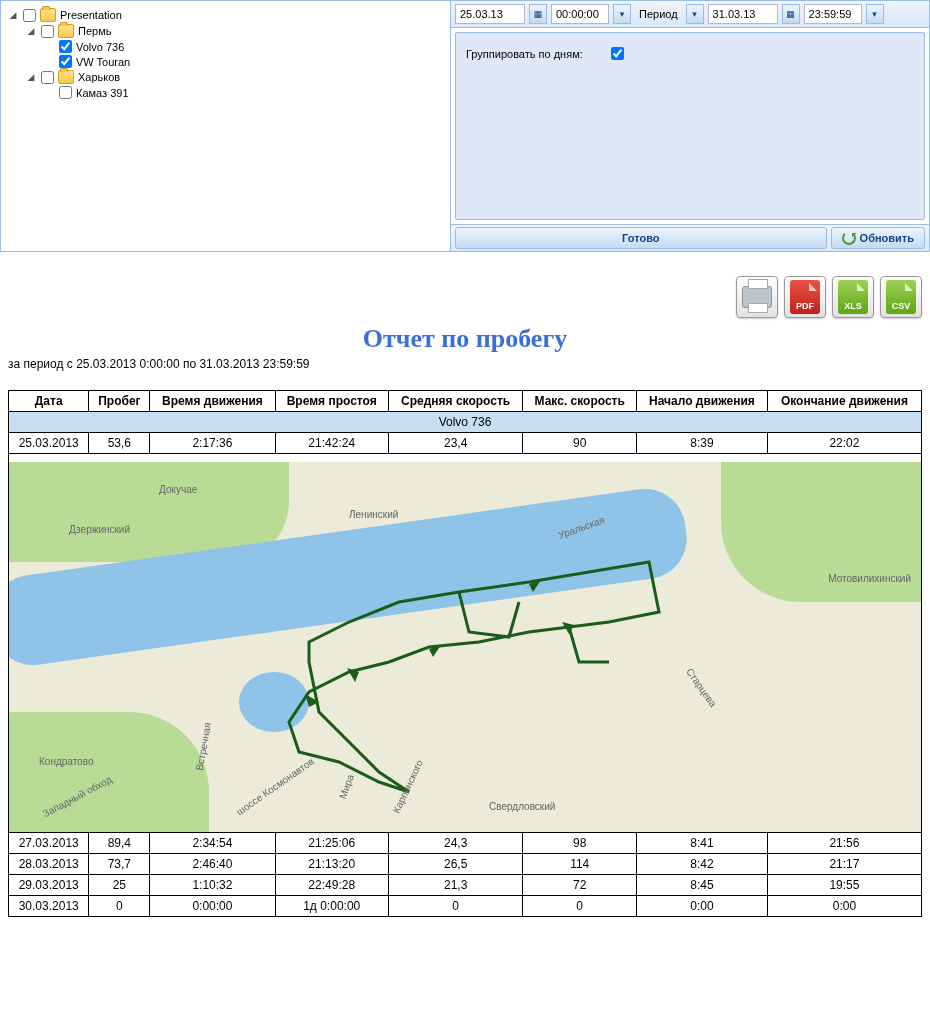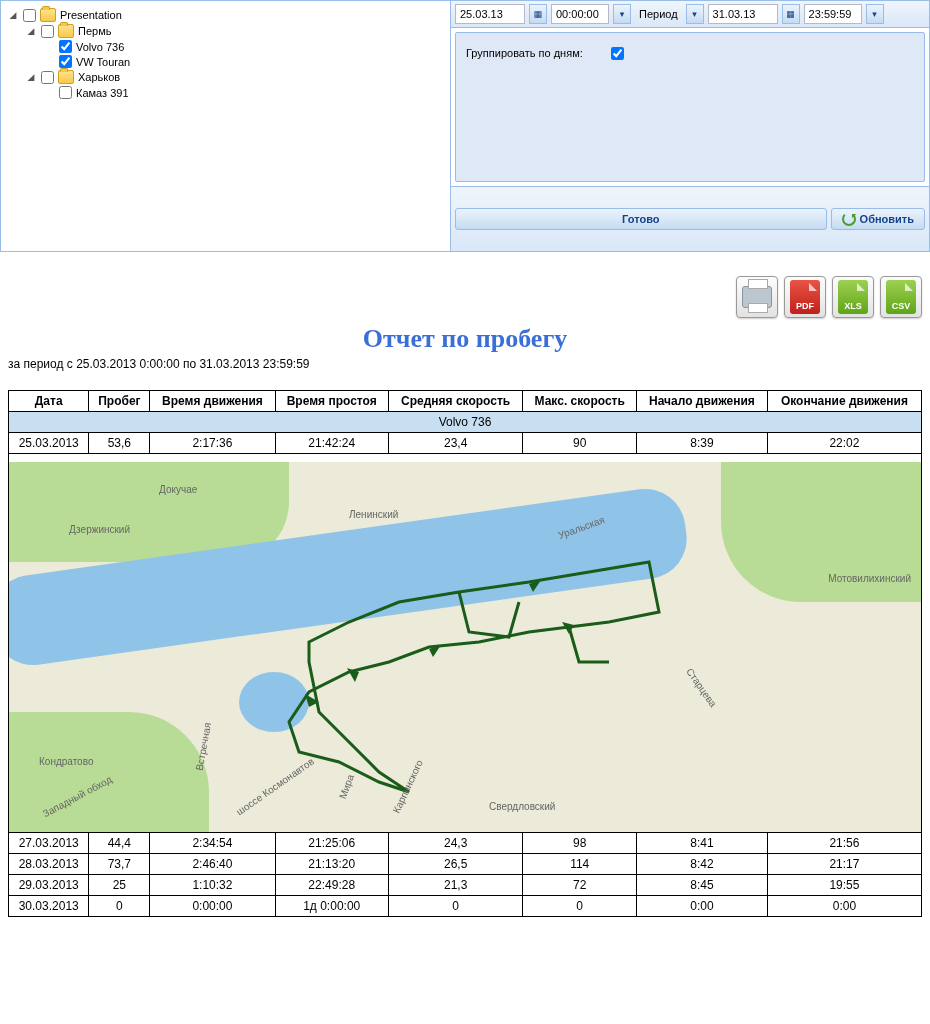--- a/index.html
+++ b/index.html
@@ -18,22 +18,22 @@
 .indent-2 { padding-left: 36px; }
 
 .right-panel { flex: 1; display: flex; flex-direction: column; }
 .date-row { display: flex; align-items: center; gap: 4px; padding: 3px 4px; background: linear-gradient(#f0f5fb, #d9e7f8); border-bottom: 1px solid #99bce8; }
 .date-input, .time-input { border: 1px solid #b5b8c8; background: #fff; padding: 2px 4px; font-size: 11px; height: 20px; }
 .date-input { width: 70px; }
 .time-input { width: 58px; }
 .date-btn, .dd-btn { width: 18px; height: 20px; border: 1px solid #99bce8; background: linear-gradient(#ecf4fd,#c5dbf2); display: inline-flex; align-items: center; justify-content: center; cursor: pointer; font-size: 9px; color: #15428b; }
 .period-label { font-size: 11px; color: #000; margin: 0 4px; }
 .options-area { flex: 1; background: #dfe8f6; border: 1px solid #99bce8; margin: 4px; border-radius: 2px; padding: 14px 10px; }
-.group-row { display: flex; gap: 28px; font-size: 11px; }
-.bottom-bar { display: flex; gap: 4px; padding: 21px 4px; background: linear-gradient(#f0f5fb, #d9e7f8); border-top: 1px solid #99bce8; }
+.group-row { display: flex; align-items: center; gap: 28px; font-size: 11px; }
+.bottom-bar { display: flex; gap: 4px; padding: 2px 4px; background: linear-gradient(#f0f5fb, #d9e7f8); border-top: 1px solid #99bce8; }
 .btn { flex: 1; border: 1px solid #99bce8; background: linear-gradient(#ecf4fd,#c5dbf2); padding: 3px 6px; font-size: 11px; color: #15428b; font-weight: bold; text-align: center; border-radius: 3px; cursor: pointer; display: flex; align-items: center; justify-content: center; gap: 4px; }
 .btn.refresh { flex: 0 0 auto; padding: 3px 10px; }
 .refresh-icon { width: 14px; height: 14px; border: 2px solid #4a9c2e; border-top-color: transparent; border-radius: 50%; display: inline-block; position: relative; }
 .refresh-icon::after { content: ""; position: absolute; top: -3px; right: -1px; border: 3px solid transparent; border-right-color: #4a9c2e; transform: rotate(45deg); }
 
 .report-section { margin-top: 24px; padding: 0 8px; }
 .export-row { display: flex; justify-content: flex-end; gap: 6px; margin-bottom: 6px; }
 .export-btn { width: 42px; height: 42px; border: 1px solid #999; border-radius: 4px; background: linear-gradient(#fdfdfd,#e2e2e2); display: flex; align-items: center; justify-content: center; cursor: pointer; box-shadow: 0 1px 2px rgba(0,0,0,.2); }
 .printer { width: 30px; height: 22px; background: #bcc6cf; border: 1px solid #8a95a0; border-radius: 3px; position: relative; }
 .printer::before { content: ""; position: absolute; top: -8px; left: 5px; width: 18px; height: 8px; background: #fff; border: 1px solid #aaa; }
@@ -210,21 +210,21 @@
             <span class="label-txt" style="bottom:40px;left:325px;transform:rotate(-70deg)">Мира</span>
             <span class="label-txt" style="bottom:40px;left:220px;transform:rotate(-35deg)">шоссе Космонавтов</span>
             <span class="label-txt" style="bottom:80px;left:170px;transform:rotate(-80deg)">Встречная</span>
             <span class="label-txt" style="bottom:30px;left:30px;transform:rotate(-28deg)">Западный обход</span>
             <span class="label-txt" style="bottom:40px;left:370px;transform:rotate(-65deg)">Карпинского</span>
           </div>
         </td>
       </tr>
       <tr>
         <td>27.03.2013</td>
-        <td>44,4</td>
+        <td>89,4</td>
         <td>2:34:54</td>
         <td>21:25:06</td>
         <td>24,3</td>
         <td>98</td>
         <td>8:41</td>
         <td>21:56</td>
       </tr>
       <tr>
         <td>28.03.2013</td>
         <td>73,7</td>

